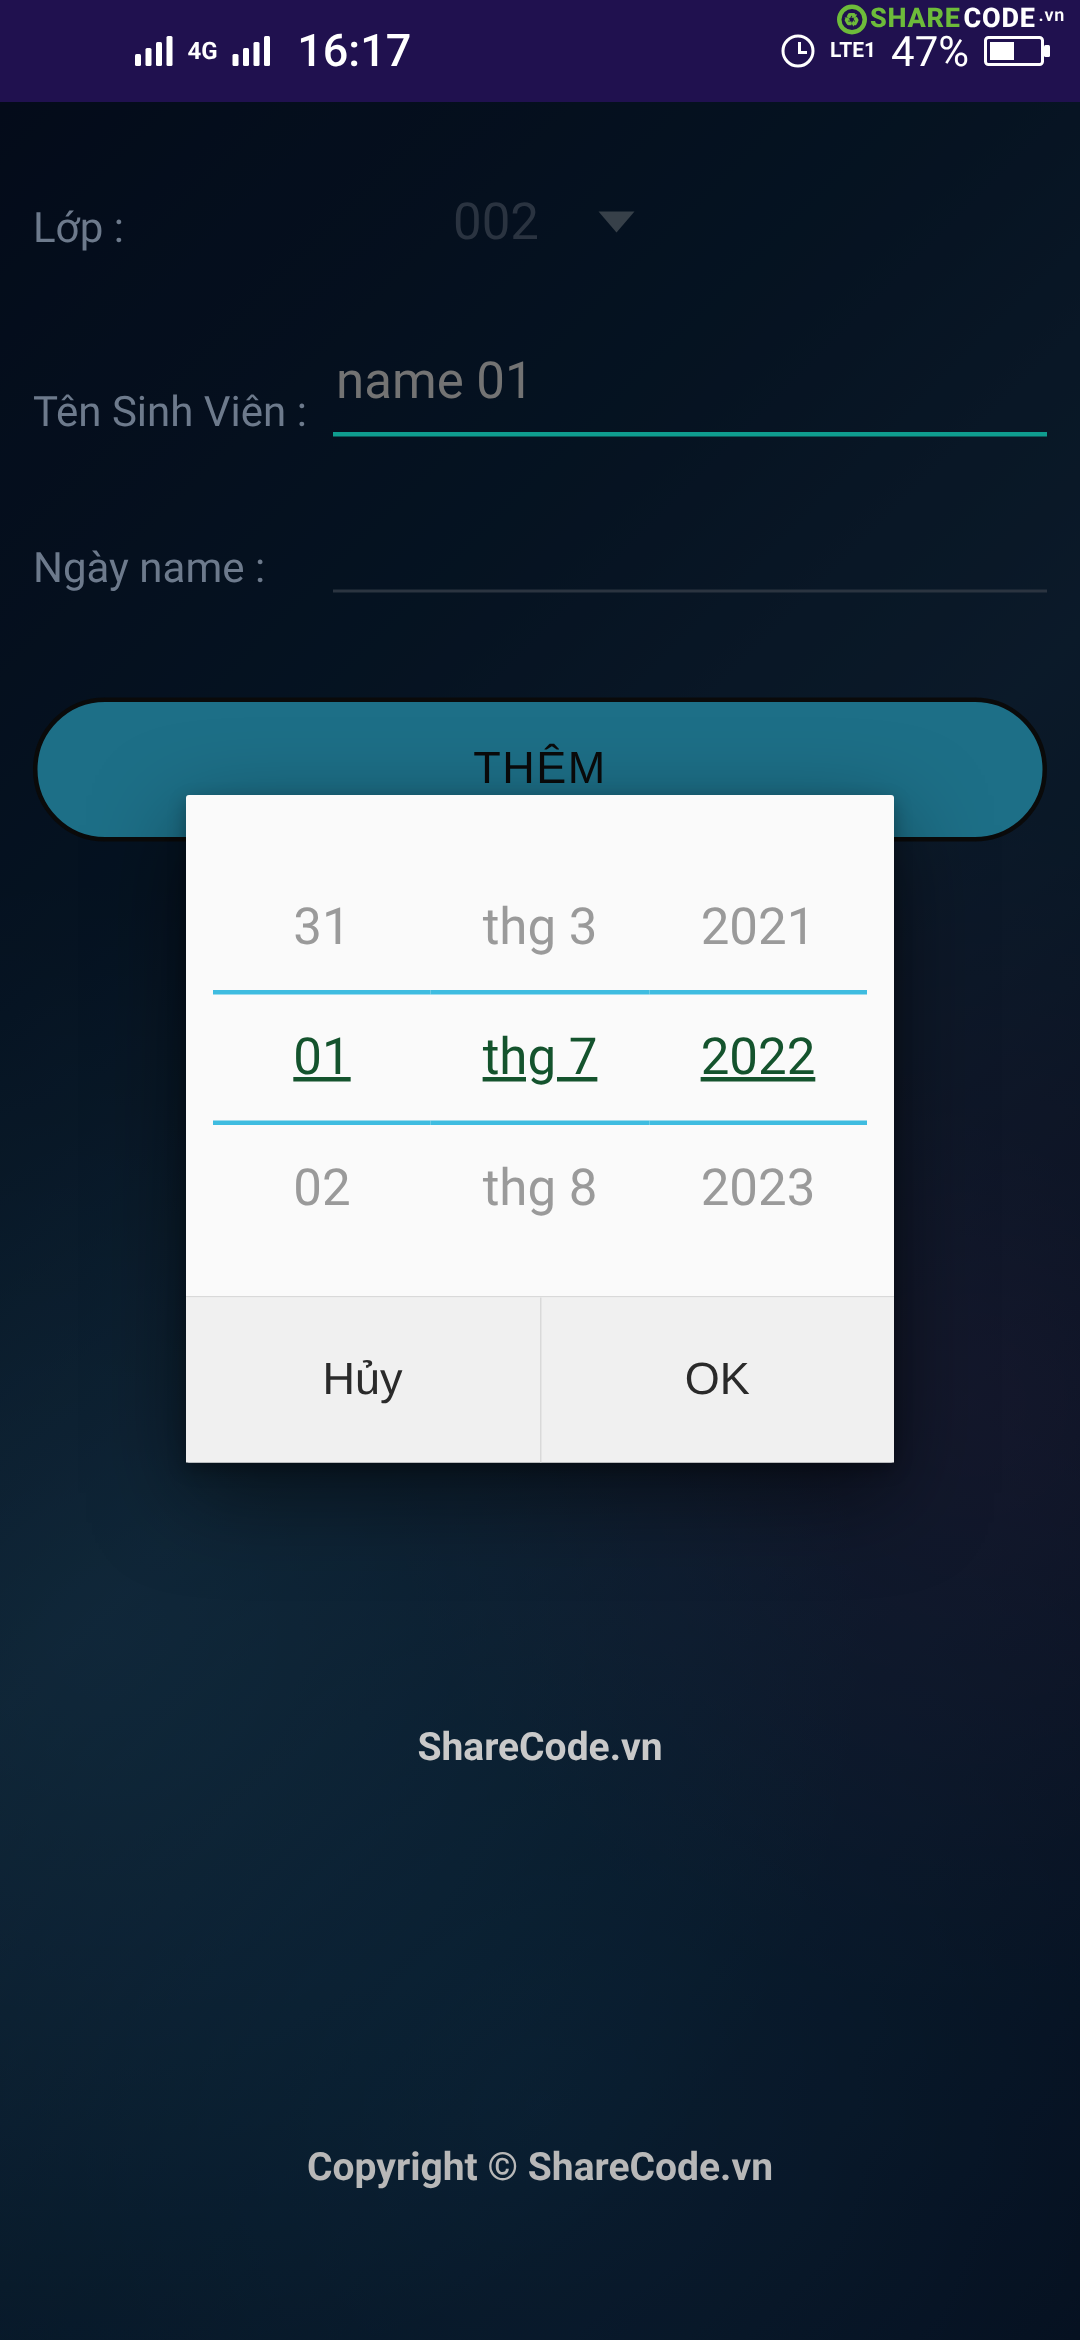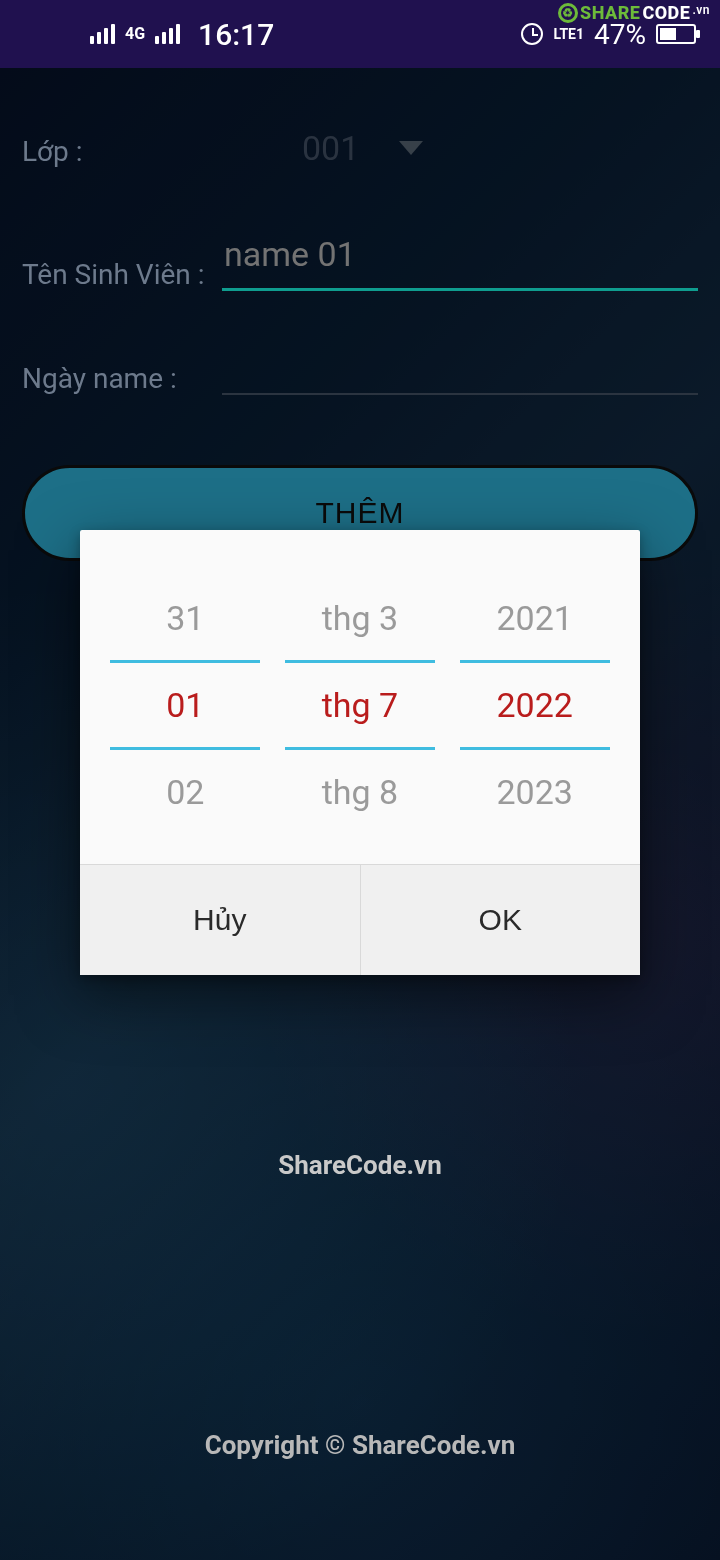--- a/index.html
+++ b/index.html
@@ -103,35 +103,35 @@
 
   
   .dialog-backdrop {
     position: absolute; inset: 0;
     background: rgba(0,0,0,0.0); 
     z-index: 10;
     display:flex; align-items:flex-start; justify-content:center;
     padding-top: 530px;
   }
   .dialog {
-    width: 560px;
+    width: 472px;
     background: #fafafa;
     border-radius: 2px;
     box-shadow: 0 20px 60px rgba(0,0,0,0.5), 0 4px 12px rgba(0,0,0,0.3);
     padding: 16px 0 0;
   }
   .pickers {
     display:flex; justify-content: space-around;
     padding: 30px 18px 30px;
     border-bottom: 1px solid #d9d9d9;
   }
   .picker-col { width: 150px; text-align:center; }
   .picker-val { font-size: 34px; padding: 22px 0; }
   .vgrey { color: #9a9a9a; }
-  .vsel { color: #b91c1c; border-top: 3px solid #3fbce0; border-bottom: 3px solid #3fbce0; }
+  .vsel { color: #14532d; border-top: 3px solid #3fbce0; border-bottom: 3px solid #3fbce0; text-decoration: underline; }
   .dialog-actions {
     display:flex; height: 110px;
   }
   .dialog-btn {
     flex:1; background:#f0f0f0; border:none;
     font-size: 30px; color:#2a2a2a;
   }
   .dialog-btn + .dialog-btn { border-left: 1px solid #d9d9d9; }
 
   
@@ -186,21 +186,21 @@
     <span>CODE</span>
     <span class="vn">.vn</span>
 </div>
 
 <div class="dim-overlay"></div>
 
 <div class="form">
   <div class="row">
     <span class="label">Lớp :</span>
     <div class="dropdown">
-      <span>001</span>
+      <span>002</span>
       <span class="chevron-down"></span>
     </div>
   </div>
   <div class="row">
     <span class="label">Tên Sinh Viên :</span>
     <div class="input-line">name 01</div>
   </div>
   <div class="row">
     <span class="label">Ngày name :</span>
     <div class="input-empty"></div>

